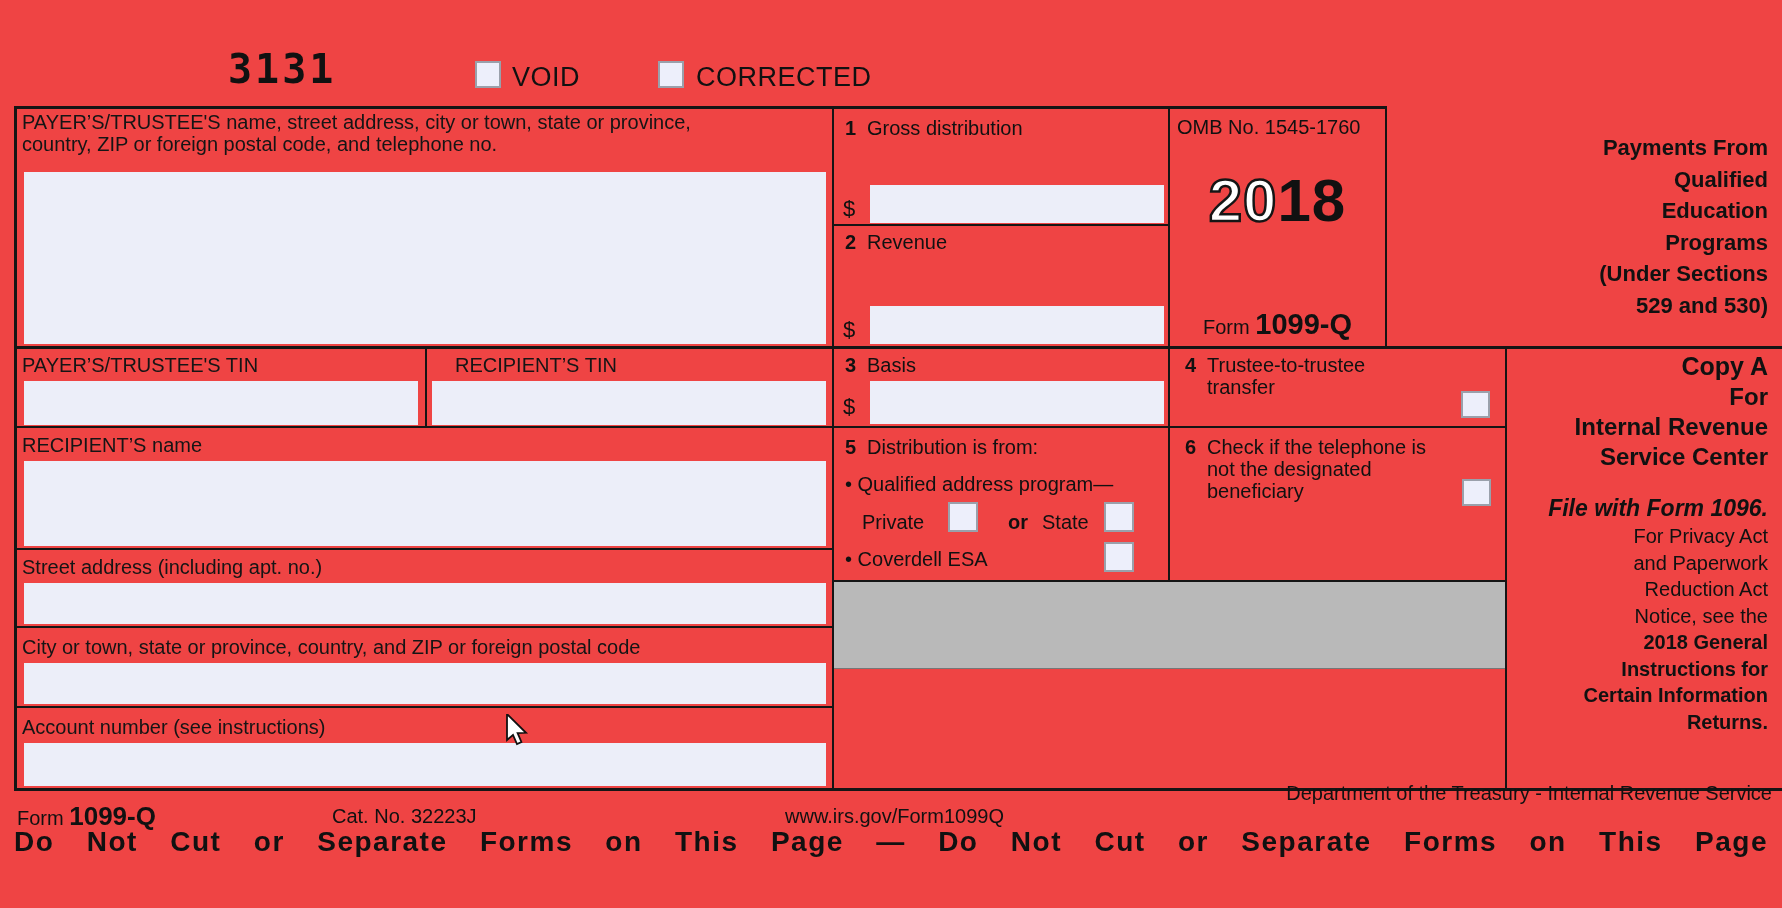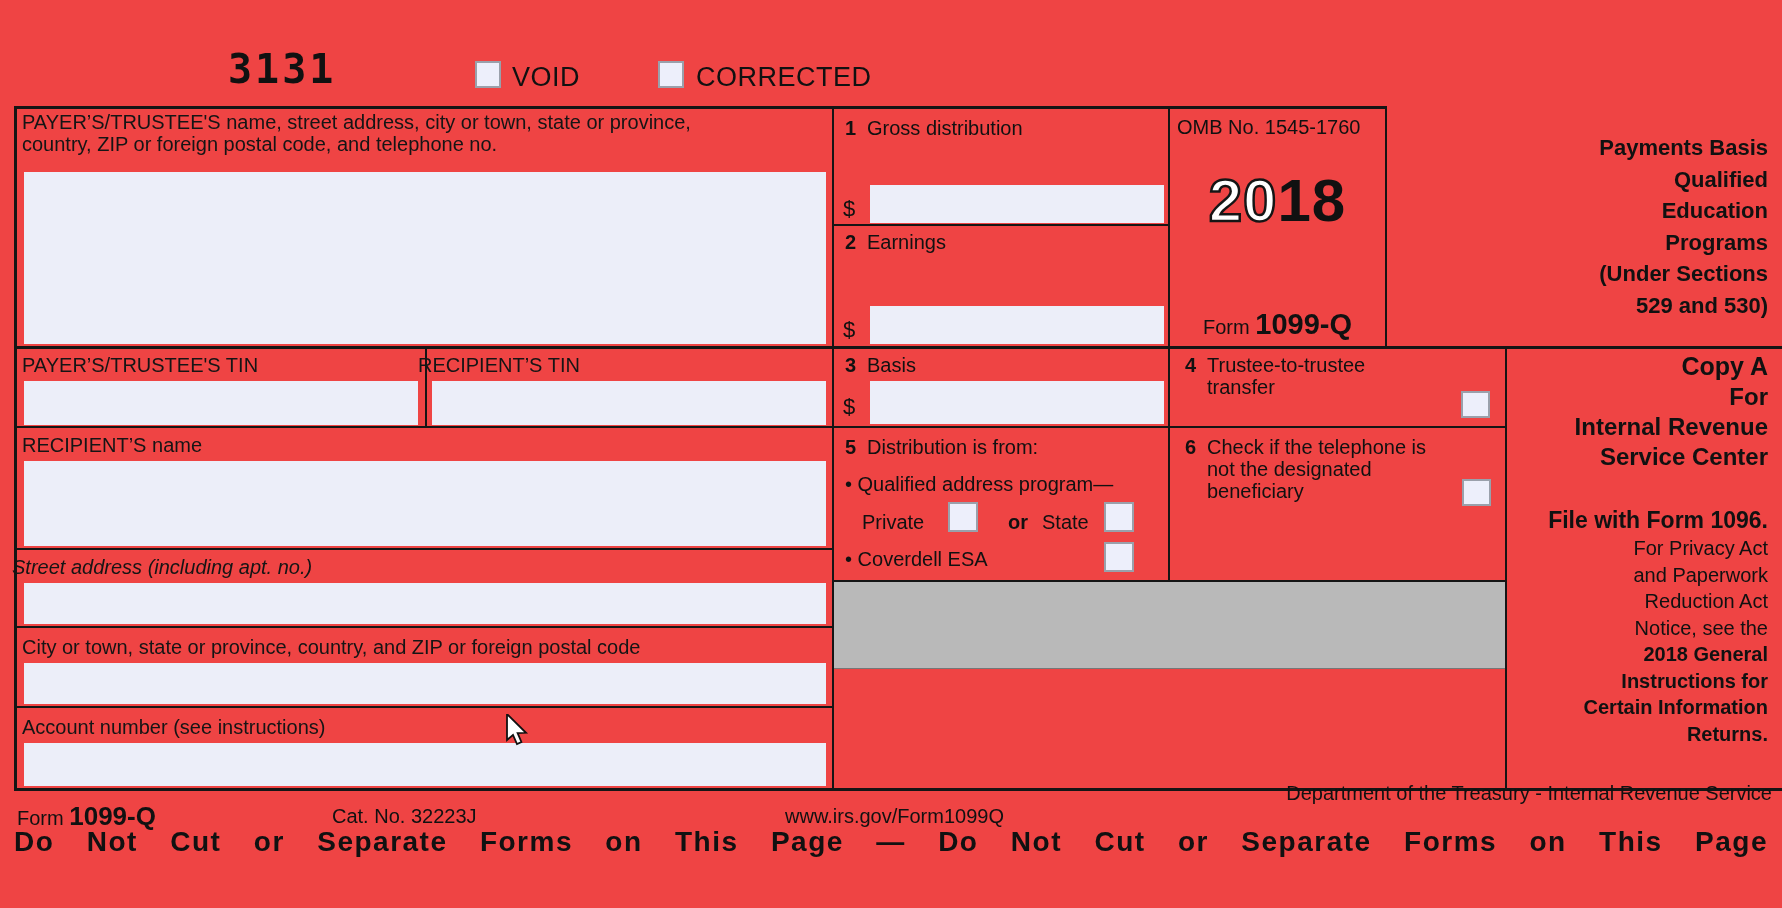--- a/index.html
+++ b/index.html
@@ -20,21 +20,21 @@
   .year{position:absolute;left:1170px;top:166px;width:215px;text-align:center;
         font-size:60px;font-weight:bold;letter-spacing:1px;}
   .year .outline{color:#fff;-webkit-text-stroke:2.5px #151515;}
   .omb-form{position:absolute;left:1170px;top:308px;width:215px;text-align:center;font-size:20px;}
   .omb-form b{font-size:29px;}
   .hdr-right{position:absolute;right:14px;top:132px;width:300px;text-align:right;
              font-weight:bold;font-size:22px;line-height:31.5px;}
   .copya{position:absolute;right:14px;top:350px;width:300px;text-align:right;line-height:26.5px;}
   .copya .xl{font-size:25px;font-weight:bold;line-height:32px;}
   .copya .lg{font-size:24px;font-weight:bold;line-height:30px;}
-  .copya .md{font-size:23px;font-weight:bold;line-height:30px;margin-top:33px;}
+  .copya .md{font-size:23px;font-weight:bold;line-height:30px;margin-top:21px;font-style:italic;}
   .copya .rg{font-size:20px;}
   .copya .rb{font-size:20px;font-weight:bold;}
   .footer-item{position:absolute;font-size:20px;}
   .donotcut{position:absolute;left:14px;top:826px;width:1754px;font-size:28px;font-weight:bold;
             letter-spacing:1.5px;text-align:justify;text-align-last:justify;white-space:normal;}
   .bullet-line{position:absolute;font-size:20px;}
   #cursor{position:absolute;left:505px;top:714px;}
 </style>
 </head>
 <body>
@@ -64,45 +64,45 @@
   <div class="vline" style="left:1385px;top:106px;width:2px;height:242px;"></div>
   <div class="vline" style="left:1505px;top:346px;width:2px;height:445px;"></div>
 
   <div class="graybar" style="left:834px;top:582px;width:671px;height:86px;"></div>
 
   <div class="lbl" style="left:22px;top:111px;width:700px;">PAYER’S/TRUSTEE'S name, street address, city or town, state or province, country, ZIP or foreign postal code, and telephone no.</div>
   <div class="lavender" style="left:24px;top:172px;width:802px;height:172px;"></div>
 
   <div class="lbl" style="left:22px;top:354px;">PAYER’S/TRUSTEE'S TIN</div>
   <div class="lavender" style="left:24px;top:381px;width:394px;height:44px;"></div>
-  <div class="lbl" style="left:418px;top:354px;text-align:center;">RECIPIENT’S TIN</div>
+  <div class="lbl" style="left:455px;top:354px;text-align:center;">RECIPIENT’S TIN</div>
   <div class="lavender" style="left:432px;top:381px;width:394px;height:44px;"></div>
 
   <div class="lbl" style="left:22px;top:434px;">RECIPIENT’S name</div>
   <div class="lavender" style="left:24px;top:461px;width:802px;height:85px;"></div>
 
-  <div class="lbl" style="left:12px;top:556px;font-style:italic;">Street address (including apt. no.)</div>
+  <div class="lbl" style="left:22px;top:556px;">Street address (including apt. no.)</div>
   <div class="lavender" style="left:24px;top:583px;width:802px;height:41px;"></div>
 
   <div class="lbl" style="left:22px;top:636px;">City or town, state or province, country, and ZIP or foreign postal code</div>
   <div class="lavender" style="left:24px;top:663px;width:802px;height:41px;"></div>
 
   <div class="lbl" style="left:22px;top:716px;">Account number (see instructions)</div>
   <div class="lavender" style="left:24px;top:743px;width:802px;height:43px;"></div>
 
   <div class="boxlbl" style="left:845px;top:117px;">
     <span class="num">1</span>
     <span>Gross distribution</span>
   </div>
   <div class="dollar" style="left:843px;top:196px;">$</div>
   <div class="lavender" style="left:870px;top:185px;width:294px;height:38px;"></div>
 
   <div class="boxlbl" style="left:845px;top:231px;">
     <span class="num">2</span>
-    <span>Earnings</span>
+    <span>Revenue</span>
   </div>
   <div class="dollar" style="left:843px;top:317px;">$</div>
   <div class="lavender" style="left:870px;top:306px;width:294px;height:38px;"></div>
 
   <div class="boxlbl" style="left:845px;top:354px;">
     <span class="num">3</span>
     <span>Basis</span>
   </div>
   <div class="dollar" style="left:843px;top:394px;">$</div>
   <div class="lavender" style="left:870px;top:381px;width:294px;height:43px;"></div>
@@ -135,21 +135,21 @@
   <div class="omb-no">OMB No. 1545-1760</div>
   <div class="year">
     <span class="outline">20</span><span>18</span>
   </div>
   <div class="omb-form">
     <span>Form</span>
     <b>1099-Q</b>
   </div>
 
   <div class="hdr-right">
-    <div>Payments Basis</div>
+    <div>Payments From</div>
     <div>Qualified</div>
     <div>Education</div>
     <div>Programs</div>
     <div>(Under Sections</div>
     <div>529 and 530)</div>
   </div>
 
   <div class="copya">
     <div class="xl">Copy A</div>
     <div class="lg">For</div>

